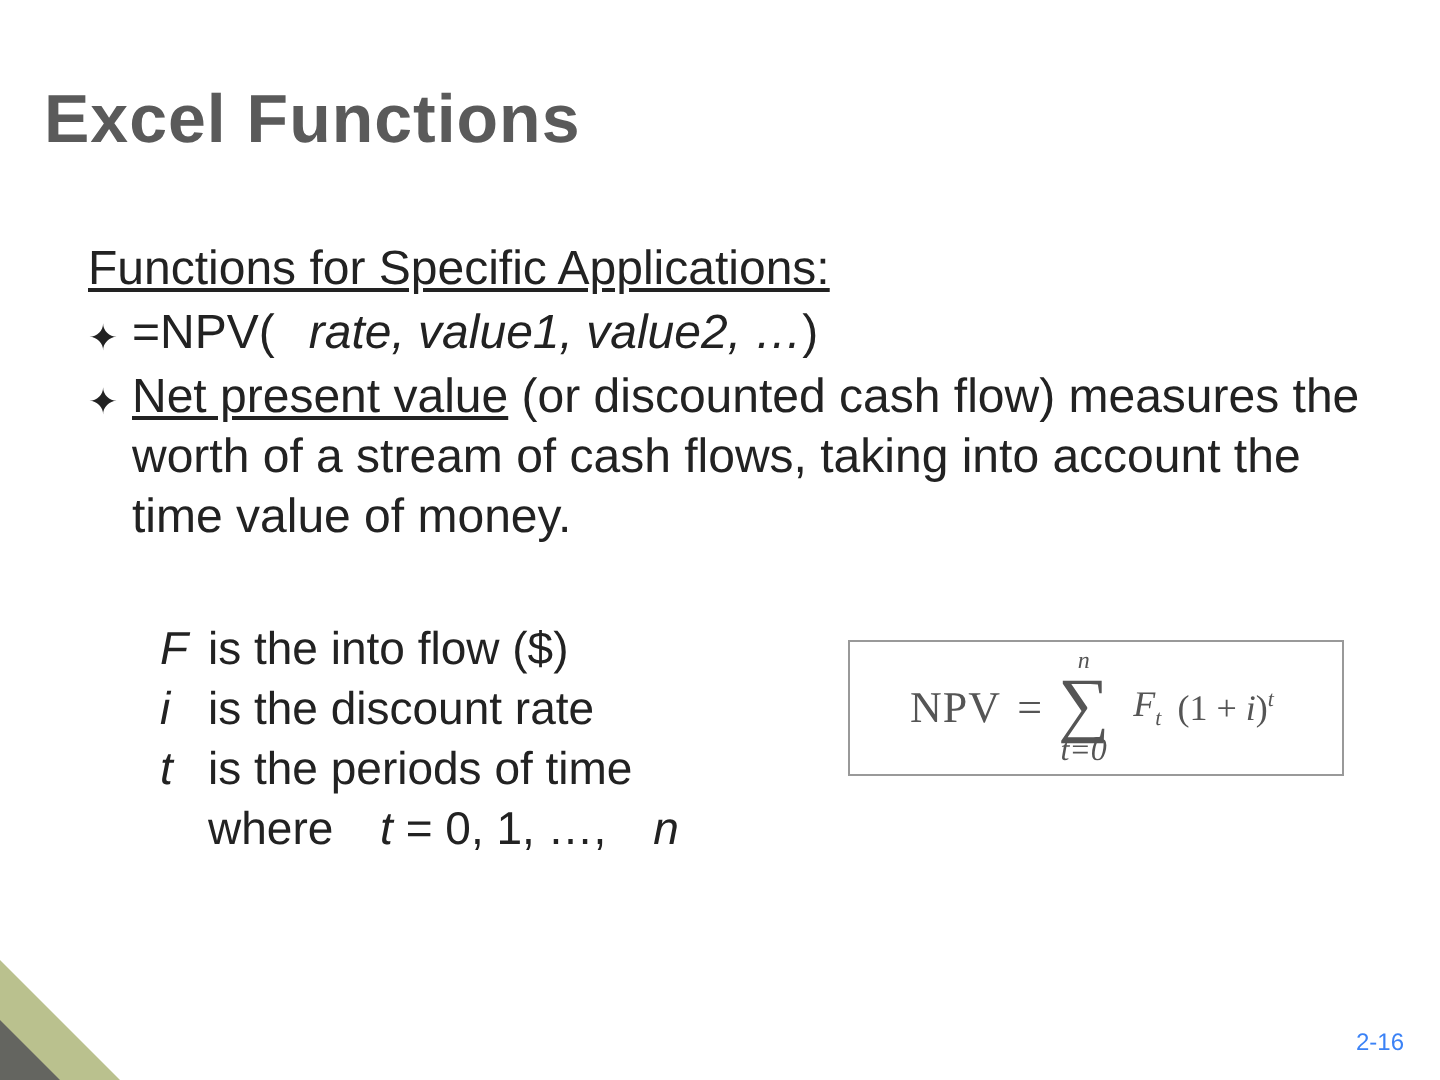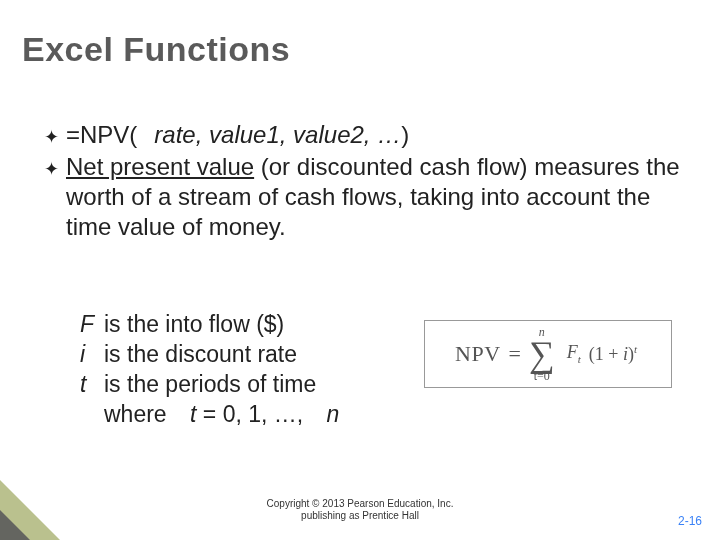--- a/index.html
+++ b/index.html
@@ -14,21 +14,21 @@
     position: relative;
   }
   .slide {
     position: relative;
     width: 720px;
     height: 540px;
     box-sizing: border-box;
   }
   .title {
     position: absolute;
-    top: 30px;
+    top: 41px;
     left: 22px;
     font-size: 34px;
     font-weight: bold;
     color: #5a5a5a;
     letter-spacing: 0.5px;
   }
   .content {
     position: absolute;
     top: 120px;
     left: 44px;
@@ -105,21 +105,21 @@
   .eq { font-size: 22px; }
   .sum-wrap {
     position: relative;
     display: flex;
     flex-direction: column;
     align-items: center;
     line-height: 1;
   }
   .sum-up { font-size: 12px; font-style: italic; }
   .sigma { font-size: 36px; line-height: 0.9; }
-  .sum-lo { font-size: 12px; }
+  .sum-lo { font-size: 16px; font-style: italic; }
   .frac {
     display: flex;
     flex-direction: row;
     align-items: center;
     line-height: 1;
   }
   .frac .num, .frac .den {
     font-size: 18px;
     font-style: italic;
     padding: 0 4px;
@@ -158,20 +158,21 @@
   }
 </style>
 </head>
 <body>
 
 <div class="slide">
 
   <div class="title">Excel Functions</div>
 
   <div class="content">
+    <div class="subhead">Functions for Specific Applications:</div>
     <div class="bullets">
       <div class="bullet-row">
         <div class="bullet-mark">✦</div>
         <div class="bullet-text">
           <span>=NPV(</span><span class="italic">rate, value1, value2, …</span><span>)</span>
         </div>
       </div>
       <div class="bullet-row">
         <div class="bullet-mark">✦</div>
         <div class="bullet-text">
@@ -213,24 +214,20 @@
           <span>F</span><sub>t</sub>
         </span>
         <span class="bar"></span>
         <span class="den">
           <span class="paren">(1 + </span><span>i</span><span class="paren">)</span><span class="exp">t</span>
         </span>
       </span>
     </div>
   </div>
 
-  <div class="copyright">
-    <div>Copyright © 2013 Pearson Education, Inc.</div>
-    <div>publishing as Prentice Hall</div>
-  </div>
 
   <div class="slide-num">2-16</div>
 
   <svg class="corner" viewBox="0 0 160 160">
     <path d="M0 0 L160 160 L0 160 Z" fill="#aeb67a" opacity="0.85"></path>
     <path d="M0 30 L130 160 L0 160 Z" fill="#5b5b5b" opacity="0.9"></path>
     <path d="M0 60 L100 160 L0 160 Z" fill="#2b2b2b"></path>
   </svg>
 
 </div>

